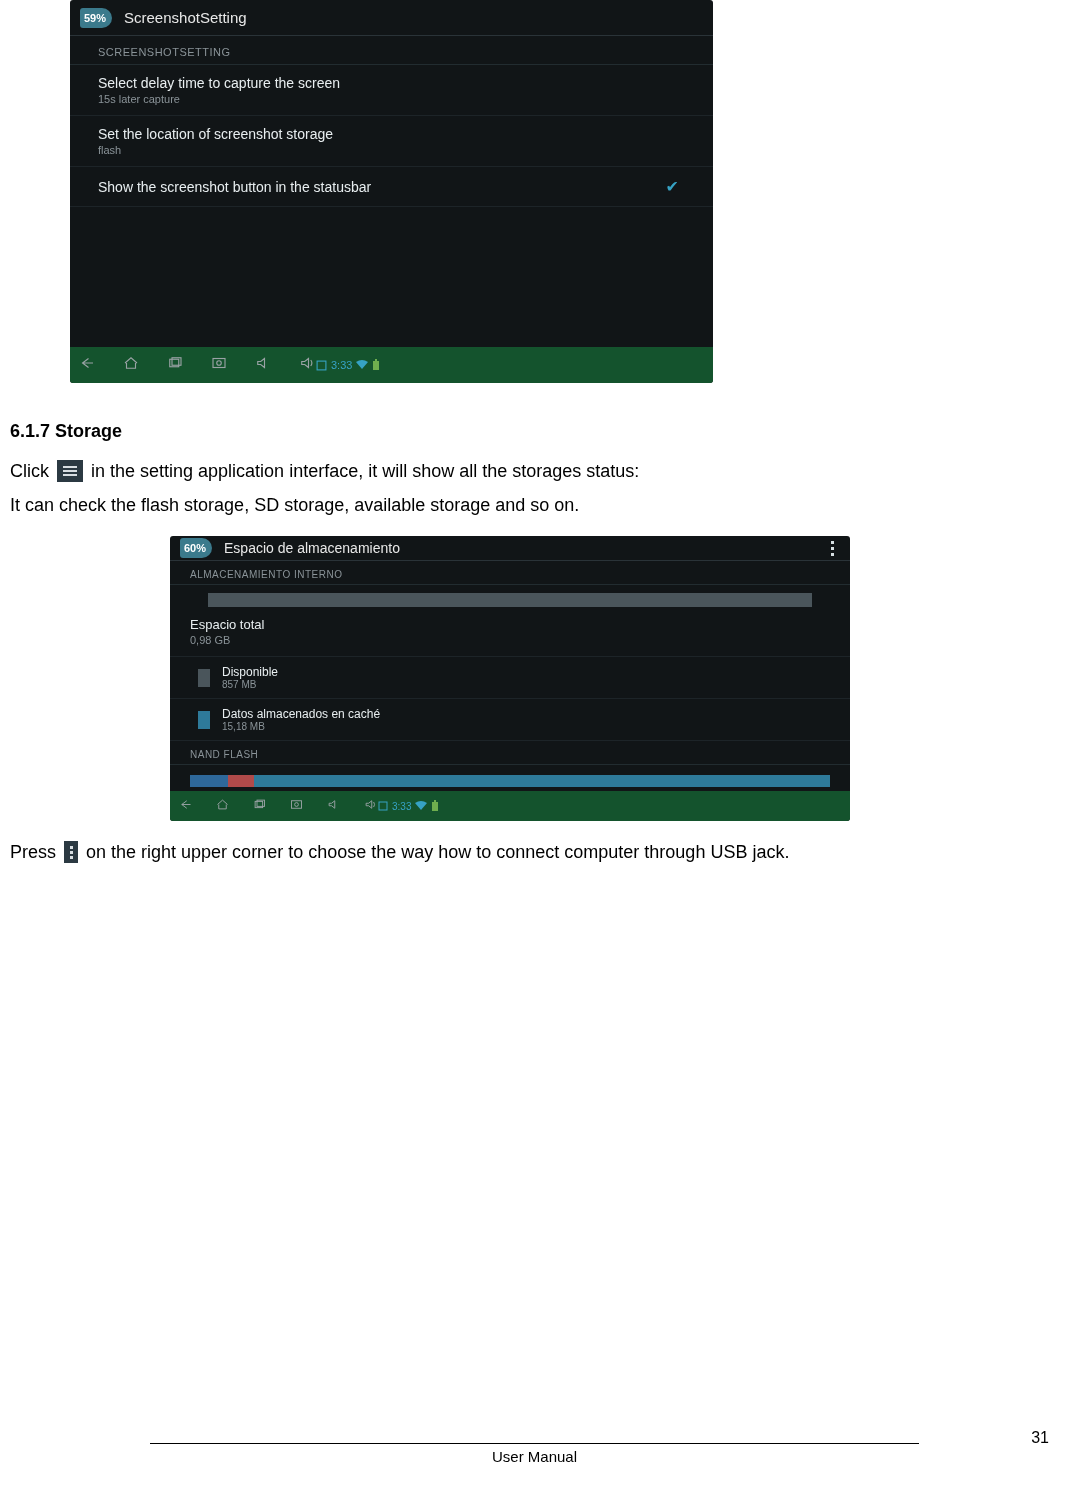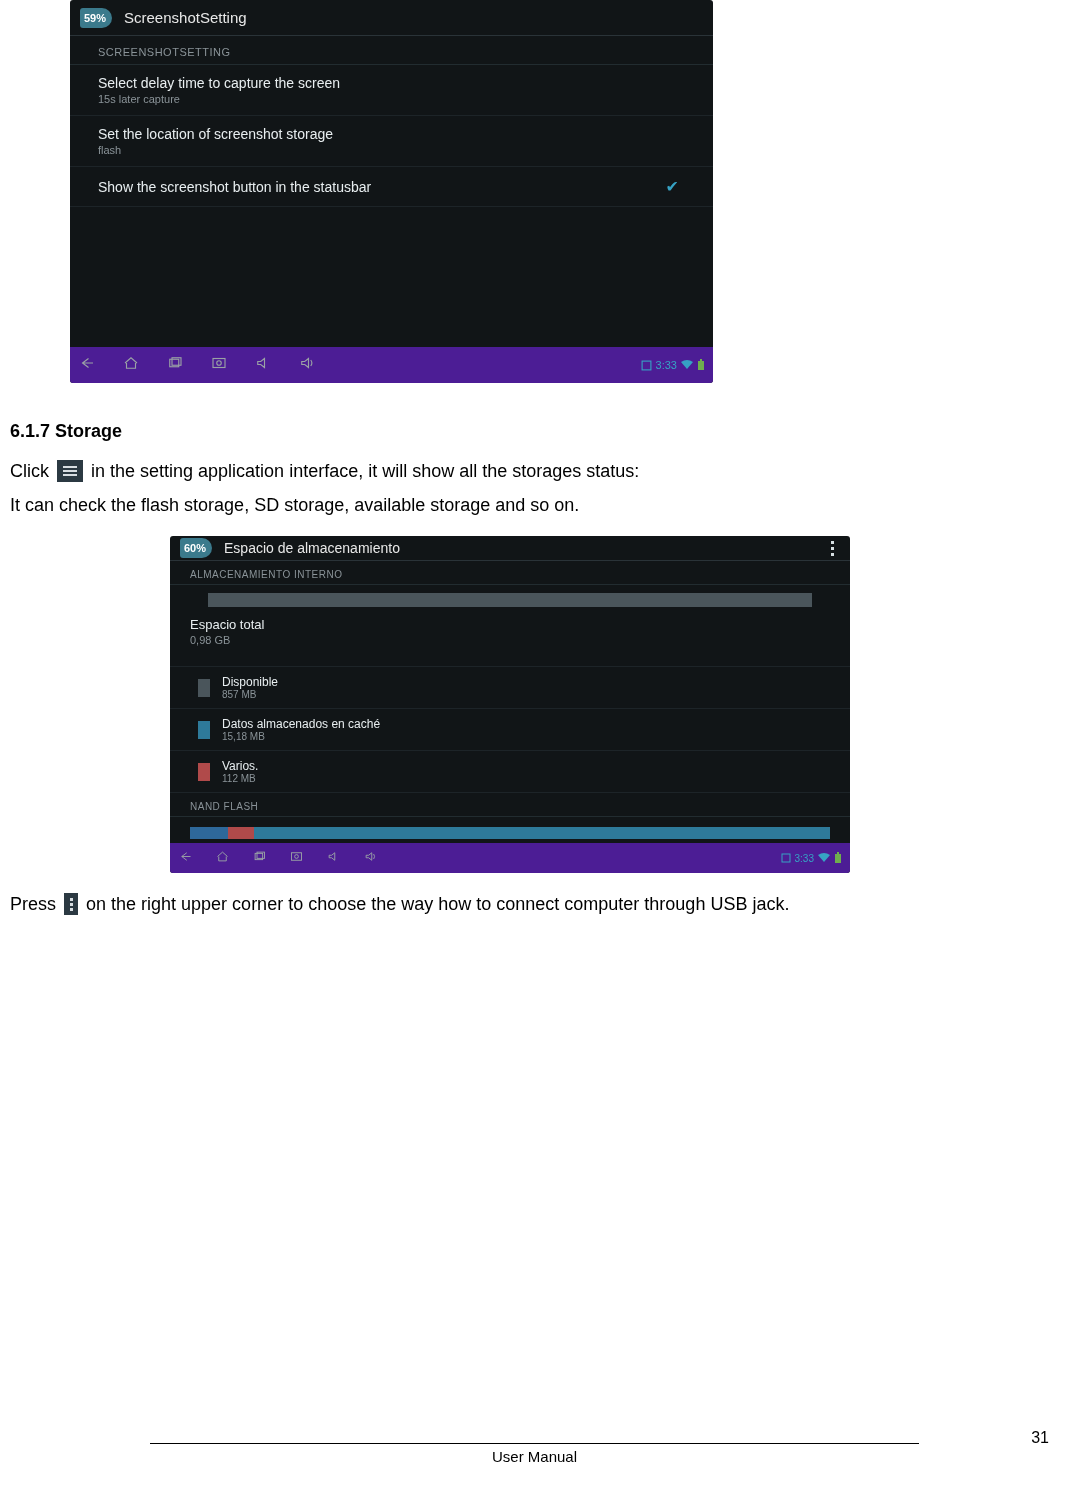--- a/index.html
+++ b/index.html
@@ -54,26 +54,25 @@
     border-bottom: 1px solid #1d2428;
     display: flex;
     justify-content: space-between;
     align-items: center;
   }
   .row-title { font-size: 14px; color: #e8eef0; }
   .row-sub { font-size: 11px; color: #8a9398; margin-top: 2px; }
   .checkmark { color: #36a2c4; font-size: 16px; margin-right: 6px; }
   .shot1-body-fill { height: 140px; }
   .navbar {
-    background: #4c1d95;
+    background: #14532d;
     height: 36px;
     display: flex;
     align-items: center;
     padding: 0 8px;
-    justify-content: space-between;
   }
   .nav-left { display: flex; gap: 26px; color: #9aa2a5; align-items: center;}
   .nav-icon-svg { width: 18px; height: 18px; stroke: #9aa2a5; fill: none; stroke-width: 1.5; }
   .status-right { display: flex; align-items: center; gap: 4px; font-size: 11px; color: #36a2c4; }
   .wifi-svg { width: 12px; height: 10px; }
   .batt-svg { width: 8px; height: 12px; }
 
   
   .heading { font-size: 18px; font-weight: bold; margin: 38px 0 12px 0; }
   .body-line { font-size: 18px; line-height: 1.9; display: flex; align-items: center; flex-wrap: wrap; gap: 4px; }
@@ -125,21 +124,21 @@
   .shot2 .section-label { font-size: 10px; padding: 8px 20px 4px; }
   .usage-bar-wrap { padding: 8px 38px 4px; }
   .usage-bar { height: 14px; background: #4a555b; }
   .usage-bar2-wrap { padding: 10px 20px 4px; }
   .usage-bar2 {
     height: 12px;
     background: #2e689a;
     display: flex;
   }
   .seg { height: 100%; }
-  .total-row { padding: 6px 20px 20px; border-bottom: 1px solid #1d2428; }
+  .total-row { padding: 6px 20px 10px; border-bottom: 1px solid #1d2428; }
   .total-row .row-title { font-size: 13px; }
   .list-row { display: flex; align-items: center; padding: 8px 28px; border-bottom: 1px solid #1d2428; gap: 12px; }
   .swatch { width: 12px; height: 18px; }
   .list-text { display: flex; flex-direction: column; }
   .list-title { font-size: 12px; color: #e8eef0; }
   .list-sub { font-size: 10px; color: #8a9398; }
   .shot2 .navbar { height: 30px; }
   .shot2 .nav-icon-svg { width: 15px; height: 15px; }
   .shot2 .nav-left { gap: 22px; }
   .shot2 .status-right { font-size: 10px; }
@@ -296,27 +295,20 @@
         <div class="list-sub">857 MB</div>
       </div>
     </div>
     <div class="list-row">
       <div class="swatch" style="background:#2e7a9a"></div>
       <div class="list-text">
         <div class="list-title">Datos almacenados en caché</div>
         <div class="list-sub">15,18 MB</div>
       </div>
     </div>
-    <div class="list-row">
-      <div class="swatch" style="background:#b04a4a"></div>
-      <div class="list-text">
-        <div class="list-title">Varios.</div>
-        <div class="list-sub">112 MB</div>
-      </div>
-    </div>
 
     <div class="section-label">NAND FLASH</div>
     <div class="usage-bar2-wrap">
       <div class="usage-bar2">
         <div class="seg" style="background:#2e689a;width:6%"></div>
         <div class="seg" style="background:#b04a4a;width:4%"></div>
         <div class="seg" style="background:#2e7a9a;width:90%"></div>
       </div>
     </div>
 

